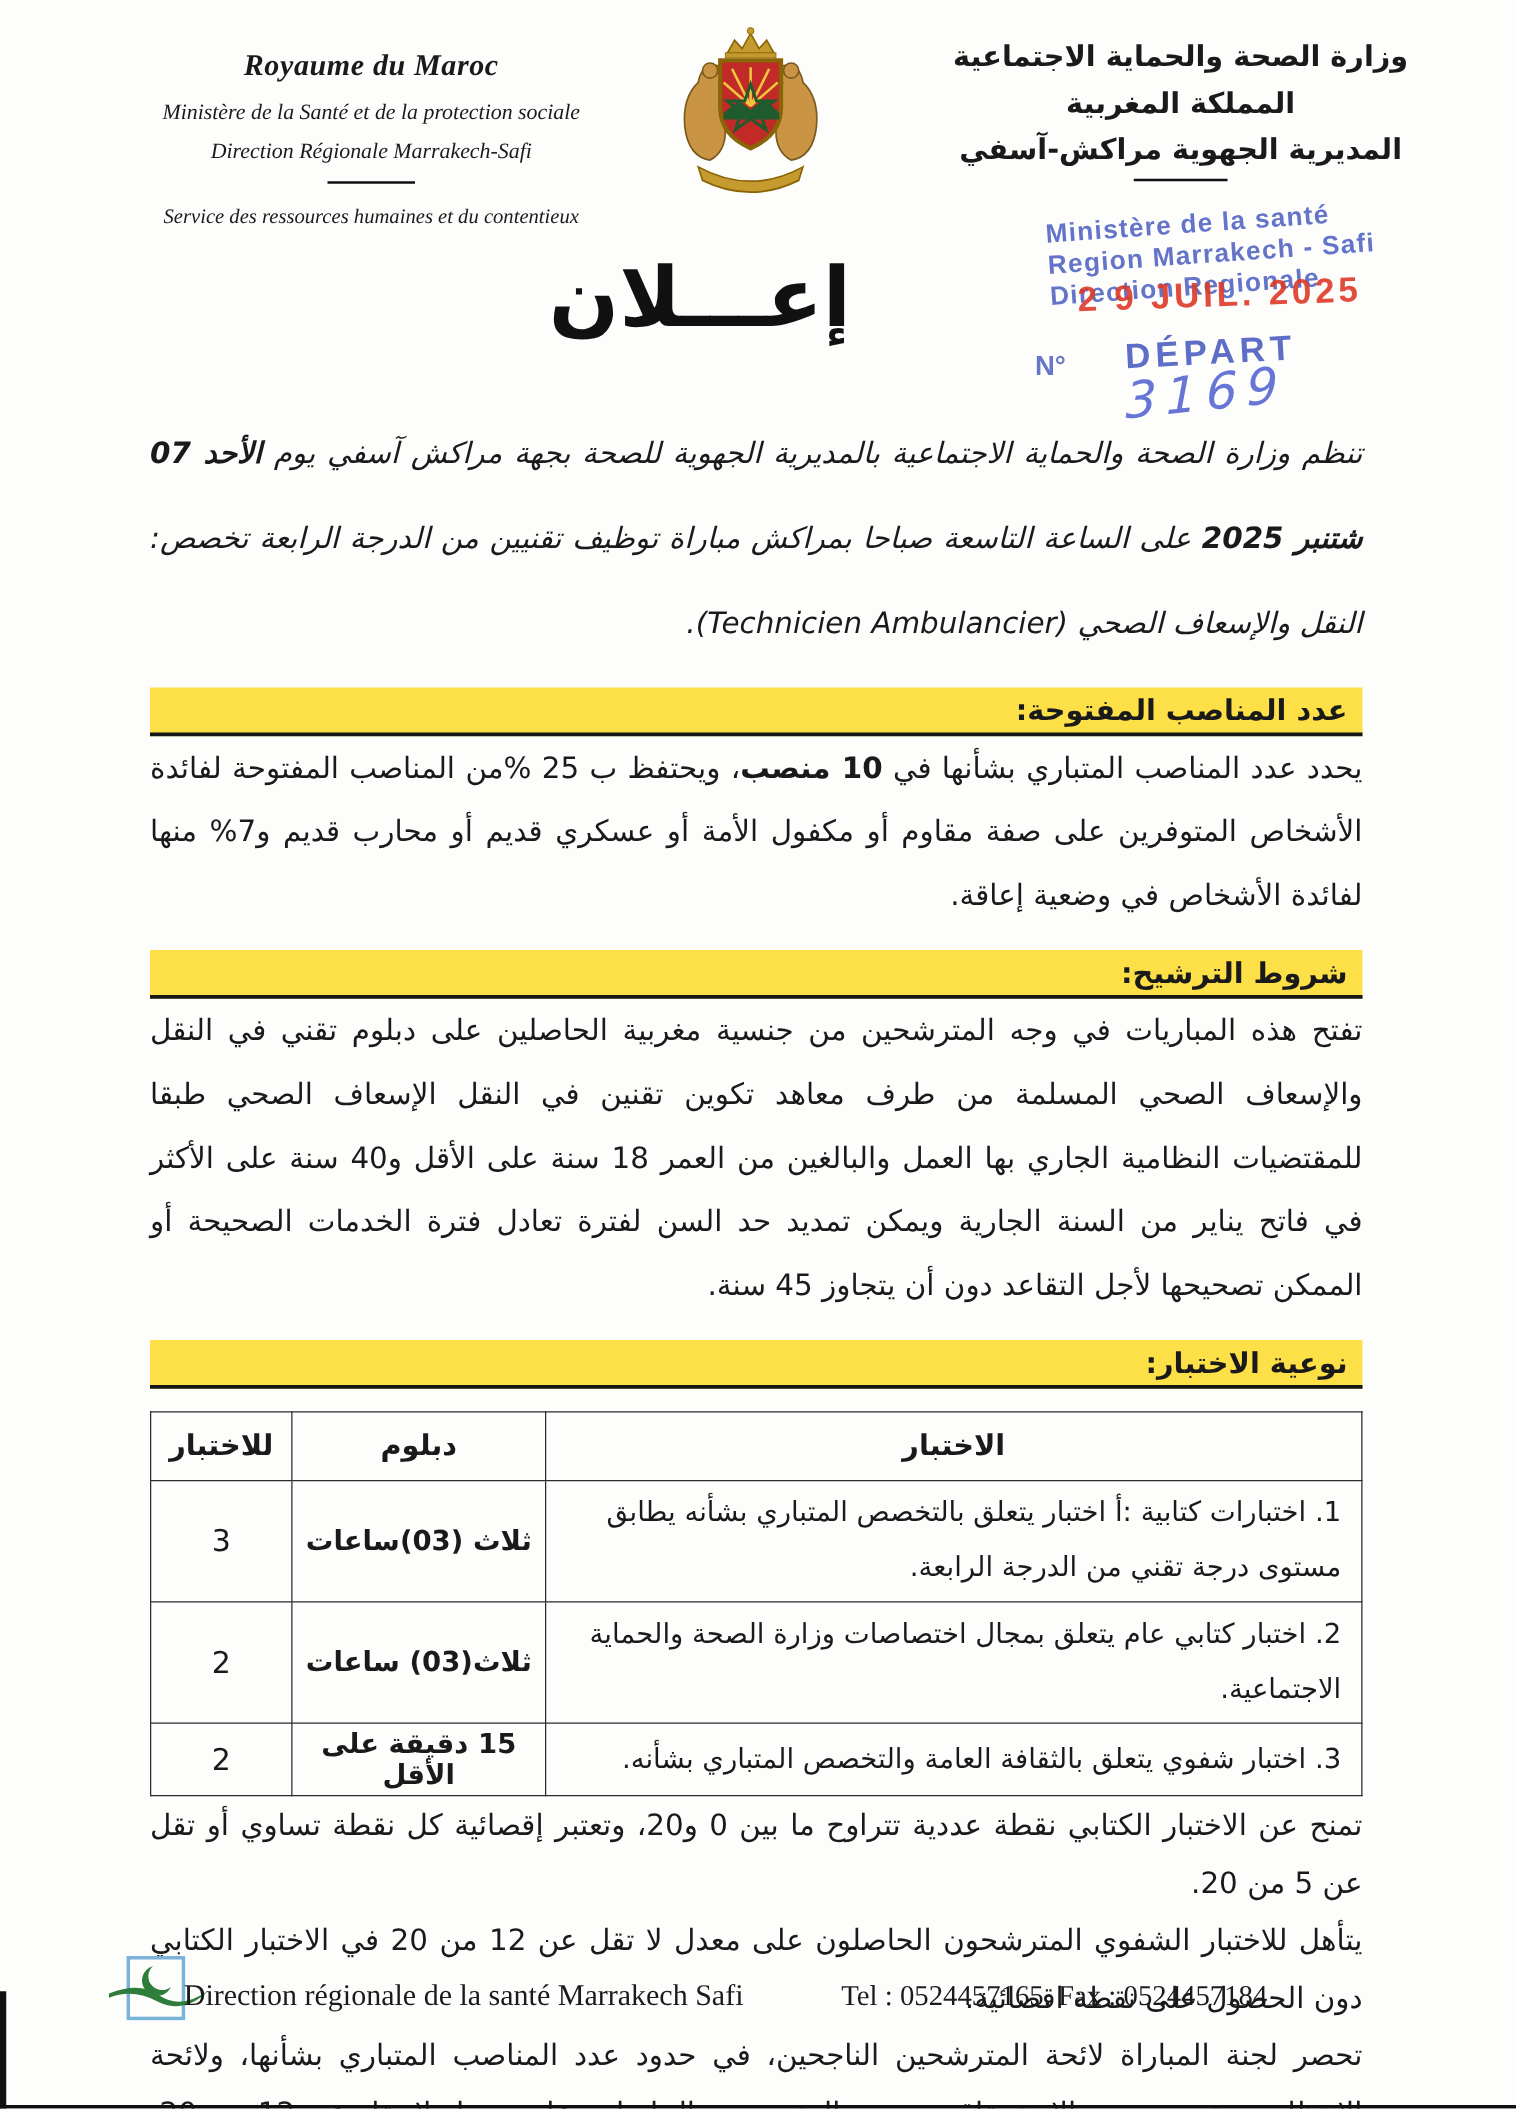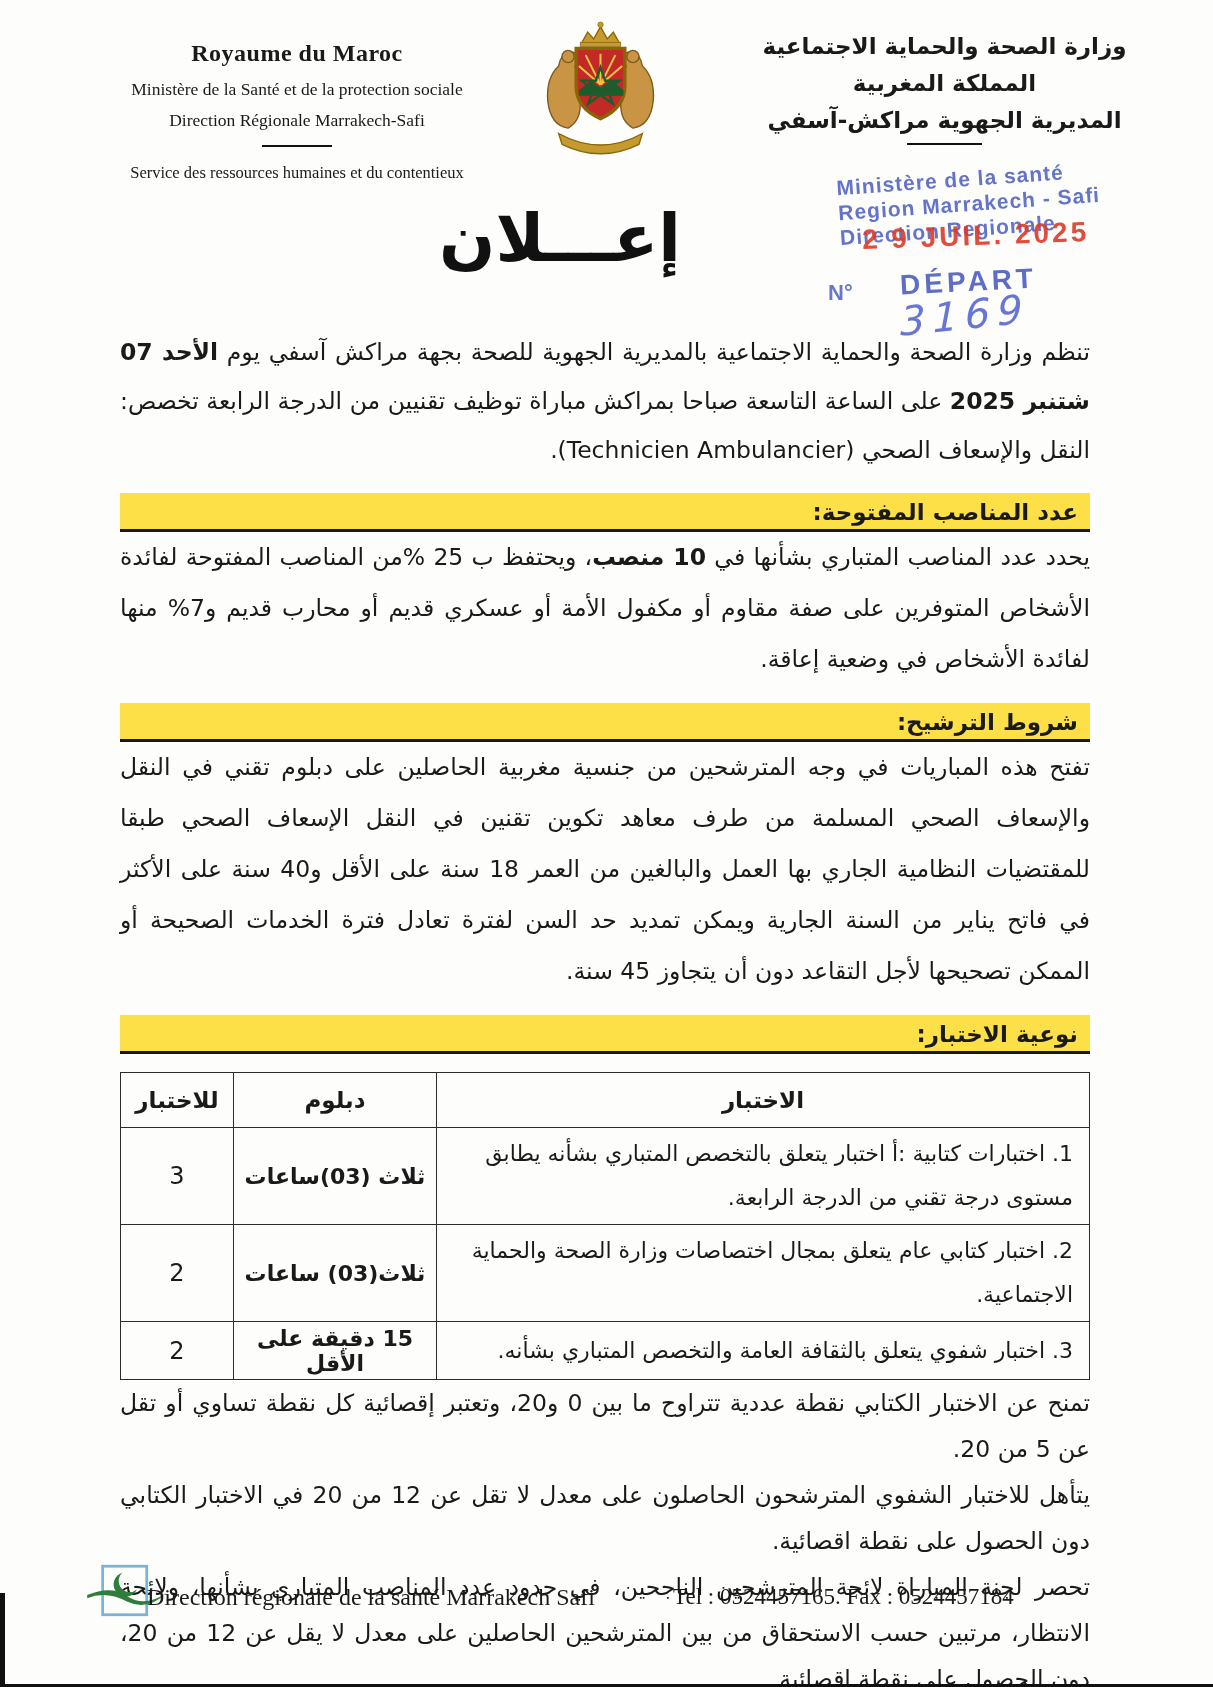--- a/index.html
+++ b/index.html
@@ -1,21 +1,21 @@
 <!DOCTYPE html>
 <html><head>
 <meta charset="utf-8">
 <style>
   html,body{margin:0;padding:0;background:#ffffff;}
   .page{
     position:relative;width:1213px;height:1687px;background:#fdfdfc;
     font-family:"DejaVu Sans",sans-serif;color:#1a1a1a;overflow:hidden;
   }
   
-  .lh-fr{position:absolute;left:122px;top:40px;width:350px;text-align:center;font-family:"Liberation Serif",serif;}
+  .lh-fr{position:absolute;left:122px;top:40px;width:350px;text-align:center;font-family:"Liberation Serif",serif;font-style:italic;}
   .lh-fr .kingdom{font-size:24px;font-weight:bold;letter-spacing:.5px;margin-bottom:12px;}
   .lh-fr .line{font-size:17.5px;margin-bottom:10px;}
   .lh-fr .divider{width:70px;height:2px;background:#111;margin:14px auto 16px;}
   .lh-fr .service{font-size:16.5px;}
   .coa{position:absolute;left:523px;top:20px;width:155px;height:152px;}
   .lh-ar{position:absolute;left:742px;top:28px;width:405px;text-align:center;
          font-weight:bold;font-size:23px;line-height:37px;}
   .lh-ar .divider{width:75px;height:2px;background:#111;margin:4px auto 6px;}
   
   .stamp-office{position:absolute;left:838px;top:166px;transform:rotate(-4deg);
@@ -31,21 +31,21 @@
     font-size:28px;letter-spacing:4px;opacity:.85;}
   .stamp-number{position:absolute;left:900px;top:292px;transform:rotate(-6deg) skewX(-6deg);
     color:#4d5fd0;font-size:40px;letter-spacing:7px;font-style:italic;opacity:.85;}
   
   .doc-title{position:absolute;left:0;top:200px;width:1120px;margin:0;text-align:center;
     font-size:66px;font-weight:bold;color:#111;}
   
   .body{position:absolute;left:120px;right:123px;top:328px;direction:rtl;
     font-size:23.5px;text-align:justify;}
   .body p{margin:0;}
-  .p-intro{line-height:49px;margin-top:10px;}
+  .p-intro{line-height:68px;margin-top:10px;font-style:italic;}
   .band{margin-top:18px;background:#fde047;border-bottom:3px solid #161616;
     font-weight:bold;font-size:23px;padding:6px 12px 4px;}
   .p-std{line-height:51px;margin-top:8px;}
   b{font-weight:bold;}
   
   table.exam{width:100%;border-collapse:collapse;margin-top:18px;direction:rtl;}
   table.exam th,table.exam td{border:1.6px solid #2b2b2b;}
   table.exam th{height:52px;font-size:23px;font-weight:bold;text-align:center;}
   td.c-exam{padding:4px 16px;line-height:44px;font-size:22px;text-align:right;vertical-align:middle;}
   td.c-mid{width:200px;text-align:center;font-size:22px;font-weight:bold;}

